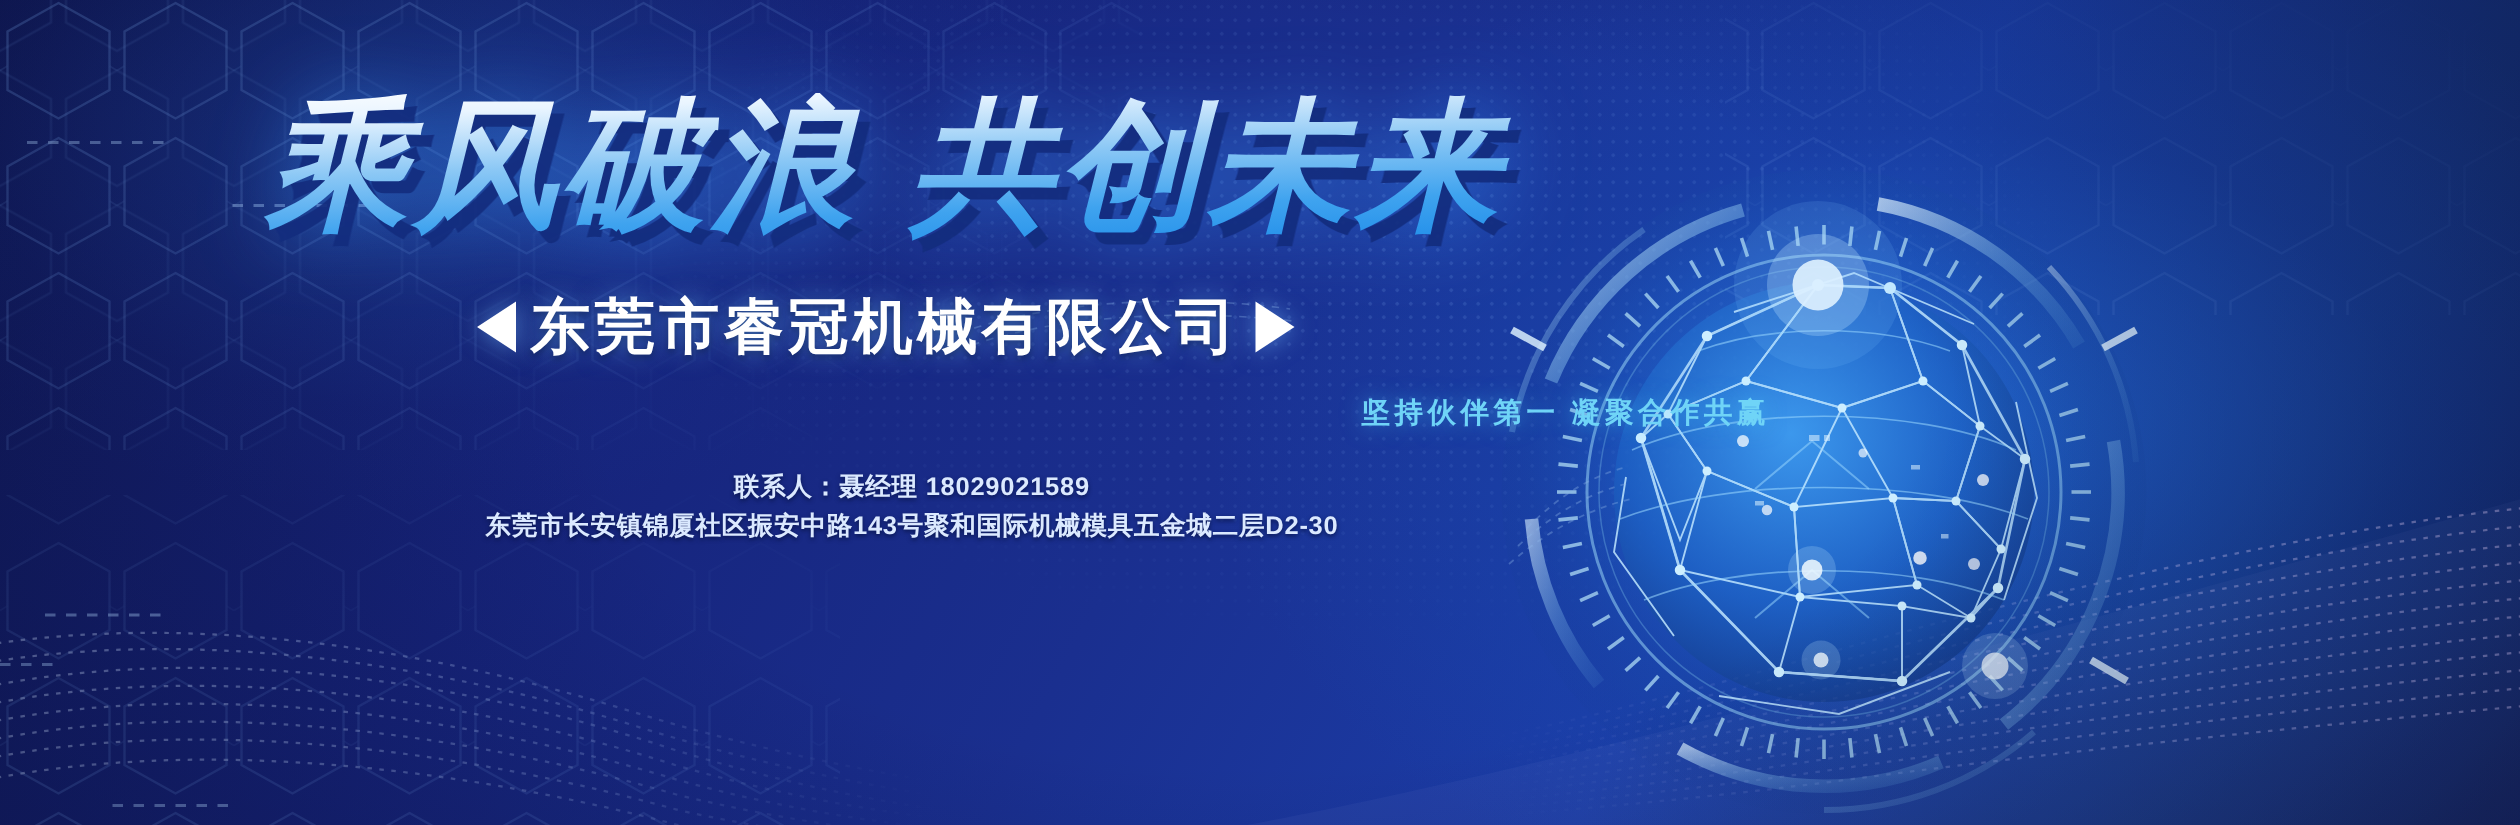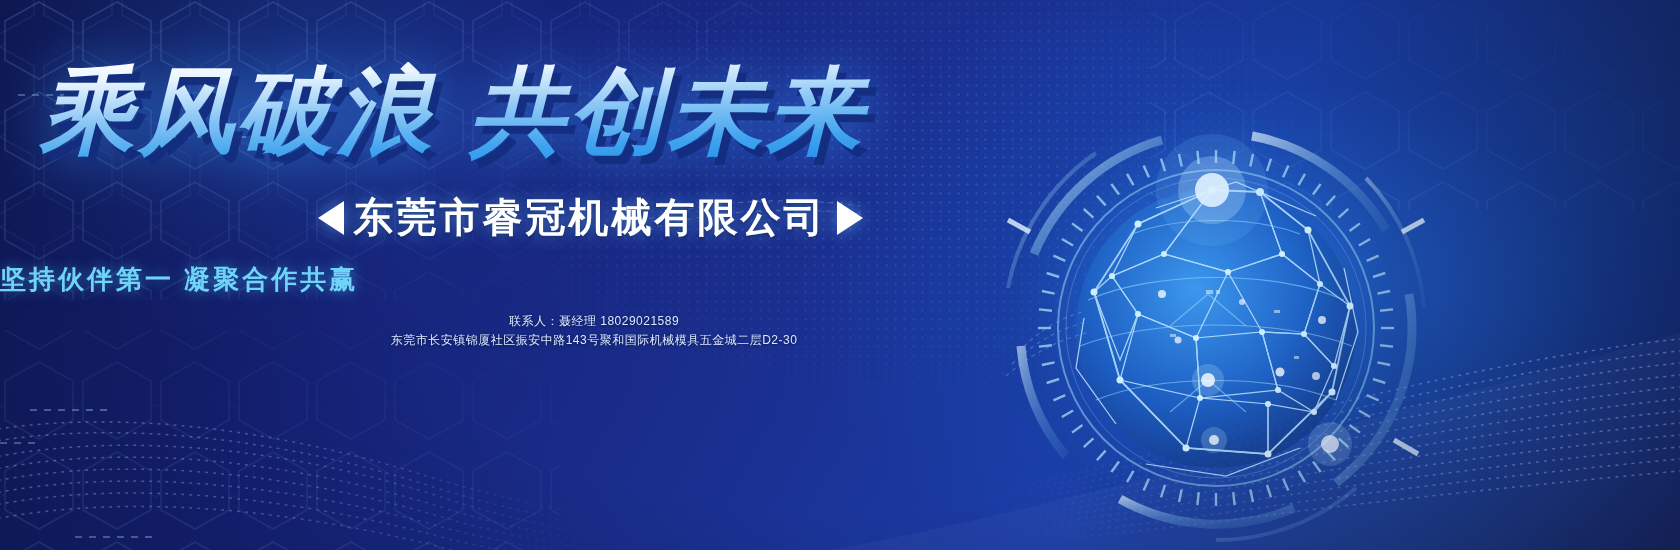--- a/index.html
+++ b/index.html
@@ -21,54 +21,54 @@
   }
   .vignette{
     background:radial-gradient(ellipse 1100px 620px at 50% 48%, rgba(0,0,0,0) 40%, rgba(6,12,48,.45) 100%);
   }
   svg.art{position:absolute;inset:0;width:1680px;height:550px;}
 
   
   .content{position:absolute;left:0;top:0;width:1100px;height:550px;}
 
   .title{
-    position:absolute;left:0;top:62px;width:1180px;
+    position:absolute;left:0;top:62px;width:1180px;text-align:center;
     font-size:95px;font-weight:bold;font-style:italic;letter-spacing:4px;
     line-height:1.05;white-space:nowrap;
     background:linear-gradient(178deg,#ffffff 0%,#eaf5ff 16%,#8cc8f5 44%,#3fa3ef 72%,#1b8ae8 100%);
     -webkit-background-clip:text;background-clip:text;color:transparent;
     -webkit-text-fill-color:transparent;
     filter:drop-shadow(7px 8px 0 rgba(20,44,126,.92)) drop-shadow(0 0 26px rgba(60,150,255,.45));
-    padding-left:40px;
   }
   .title .sp{display:inline-block;width:34px;}
 
   .company-row{
     position:absolute;left:0;top:190px;width:1180px;
     display:flex;align-items:center;justify-content:center;gap:10px;
   }
   .tri{width:0;height:0;border-top:17px solid transparent;border-bottom:17px solid transparent;
        filter:drop-shadow(0 0 8px rgba(120,190,255,.55));}
   .tri.left{border-right:26px solid #ffffff;}
   .tri.right{border-left:26px solid #ffffff;}
   .company{
     font-size:40px;font-weight:bold;color:#ffffff;letter-spacing:3px;white-space:nowrap;
     text-shadow:0 0 16px rgba(110,185,255,.55),0 2px 4px rgba(8,20,70,.75);
   }
 
   .slogan{
-    position:absolute;left:0;top:262px;width:1180px;text-align:left;
-    font-size:26px;font-weight:bold;letter-spacing:3px;color:#6fd4f7;white-space:nowrap;
+    position:absolute;left:0;top:262px;width:1180px;text-align:right;
+    font-size:19px;font-weight:bold;letter-spacing:3px;color:#6fd4f7;white-space:nowrap;
     text-shadow:0 0 14px rgba(70,190,245,.55);
   }
 
   .contact{
-    position:absolute;left:4px;top:312px;width:1180px;text-align:center;
-    color:#dbe9ff;font-size:12px;line-height:1.55;letter-spacing:.5px;
+    position:absolute;left:18px;top:312px;width:1180px;text-align:center;
+    color:#dbe9ff;font-size:17px;line-height:1.55;letter-spacing:.5px;
     text-shadow:0 1px 3px rgba(6,18,64,.8);
+    font-weight:bold;
   }
   .contact .line{display:block;}
   .contact .addr{
     display:block;width:640px;margin:0 auto;text-align:center;
   }
 </style>
 </head>
 <body>
 
 <div class="banner">

